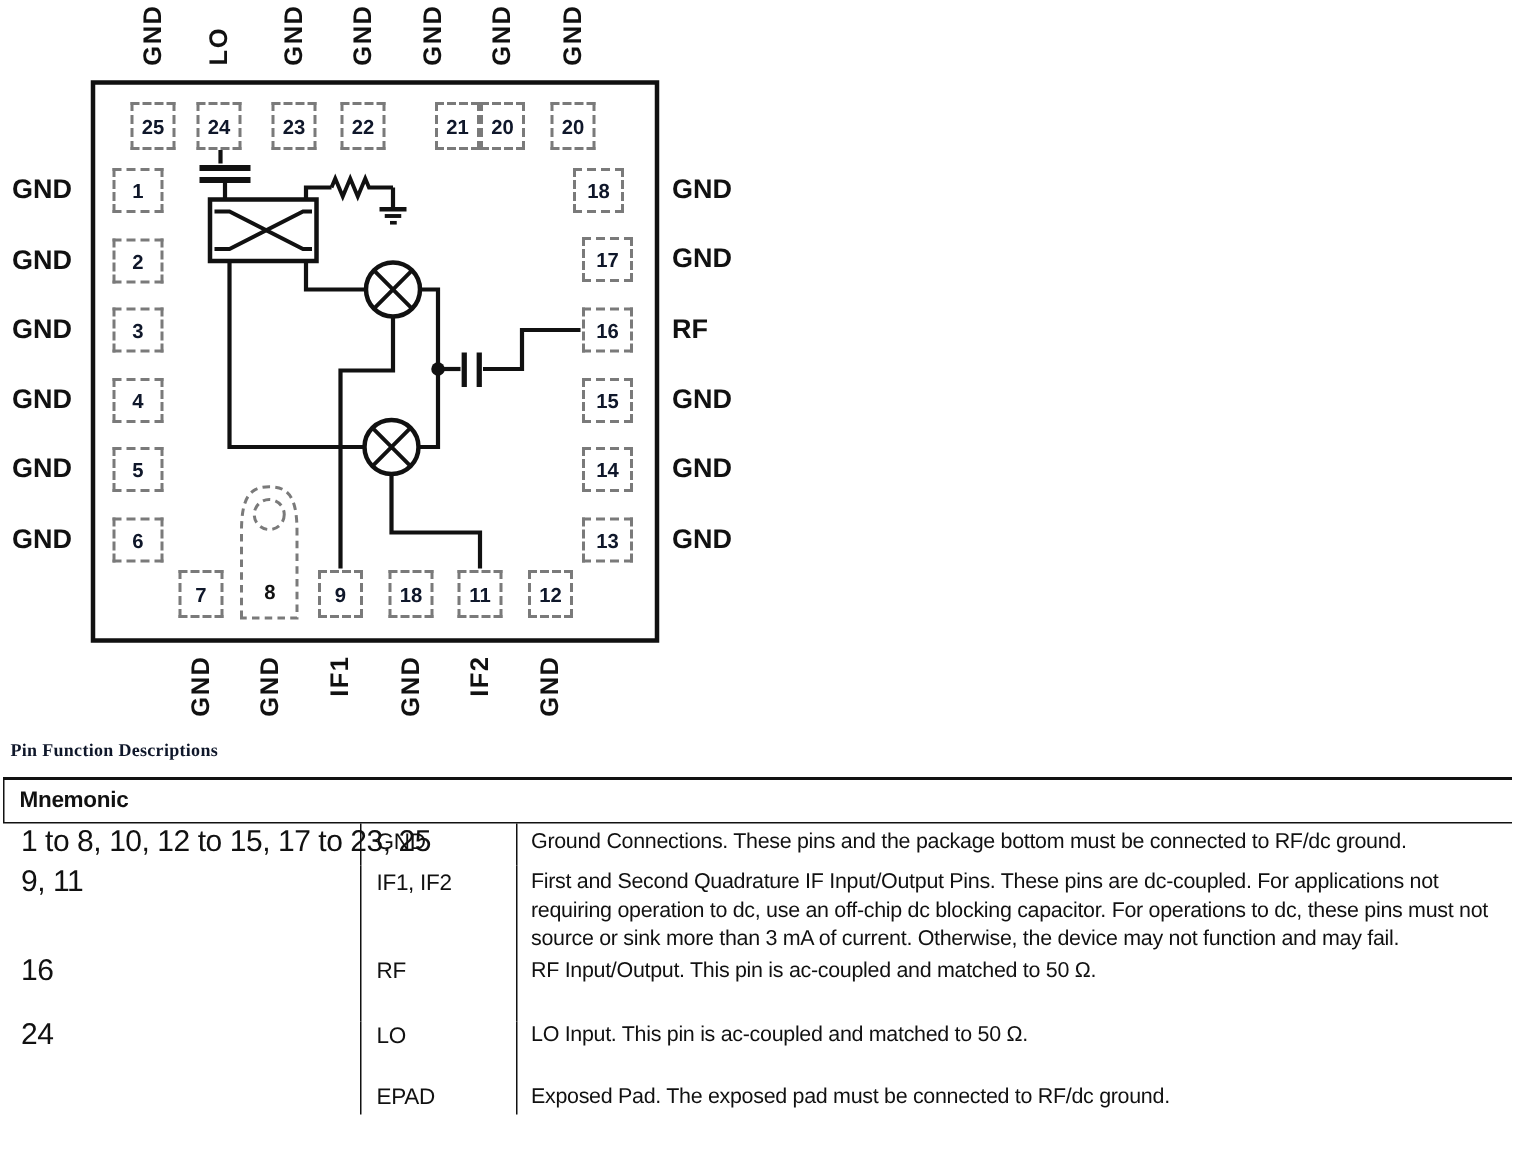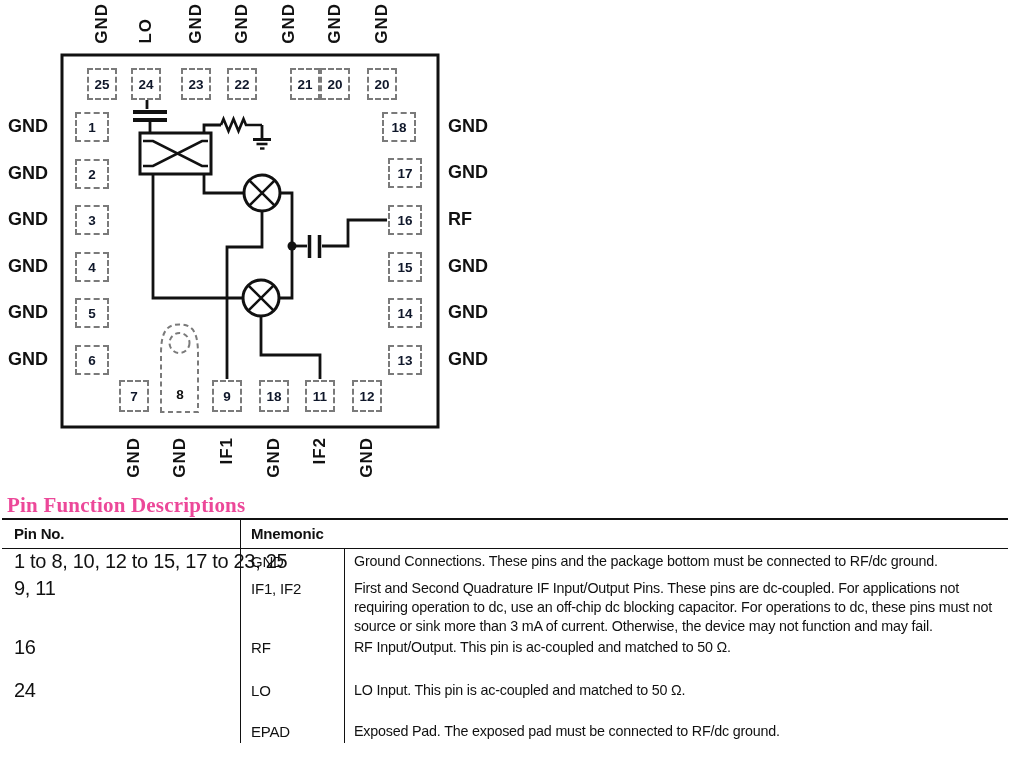--- a/index.html
+++ b/index.html
@@ -28,22 +28,22 @@
     font-weight:bold; font-size:17px; letter-spacing:1px; color:#111;
     white-space:nowrap; line-height:20px;
   }
   .pin8-num {
     position:absolute; left:170px; top:387px; width:20px; text-align:center;
     font-weight:bold; font-size:13.5px; color:#111;
   }
 
   .section-heading {
     position:absolute; left:7px; top:493px;
-    font-family:"Liberation Serif", serif; font-weight:bold; font-size:21px;
-    color:#ec4899; letter-spacing:0.2px;
+    font-family:"Liberation Serif", serif; font-weight:bold; font-size:12px;
+    color:#0f172a; letter-spacing:0.2px;
   }
 
   .ptable {
     position:absolute; left:2px; top:518px; width:1006px;
     border-top:2px solid #111;
   }
   .prow { display:grid; grid-template-columns:238px 104px 664px; }
   .prow > div { line-height:19px; }
   .cell-pin  { padding-left:12px; padding-right:4px; white-space:nowrap; font-size:20px; letter-spacing:-0.3px; }
   .cell-mne  { border-left:1.5px solid #111; padding-left:10px; font-size:15px; letter-spacing:-0.2px; }
@@ -177,21 +177,20 @@
   <div class="vtext" style="left:217px; top:437px;">IF1</div>
   <div class="vtext" style="left:264px; top:437px;">GND</div>
   <div class="vtext" style="left:310px; top:437px;">IF2</div>
   <div class="vtext" style="left:357px; top:437px;">GND</div>
 </div>
 
 <div class="section-heading">Pin Function Descriptions</div>
 
 <div class="ptable">
   <div class="prow head">
-    <div class="cell-pin">Pin No.</div>
     <div class="cell-mne">Mnemonic</div>
   </div>
   <div class="prow row-gnd">
     <div class="cell-pin">1 to 8, 10, 12 to 15, 17 to 23, 25</div>
     <div class="cell-mne">GND</div>
     <div class="cell-desc">Ground Connections. These pins and the package bottom must be connected to RF/dc ground.</div>
   </div>
   <div class="prow row-if">
     <div class="cell-pin">9, 11</div>
     <div class="cell-mne">IF1, IF2</div>

